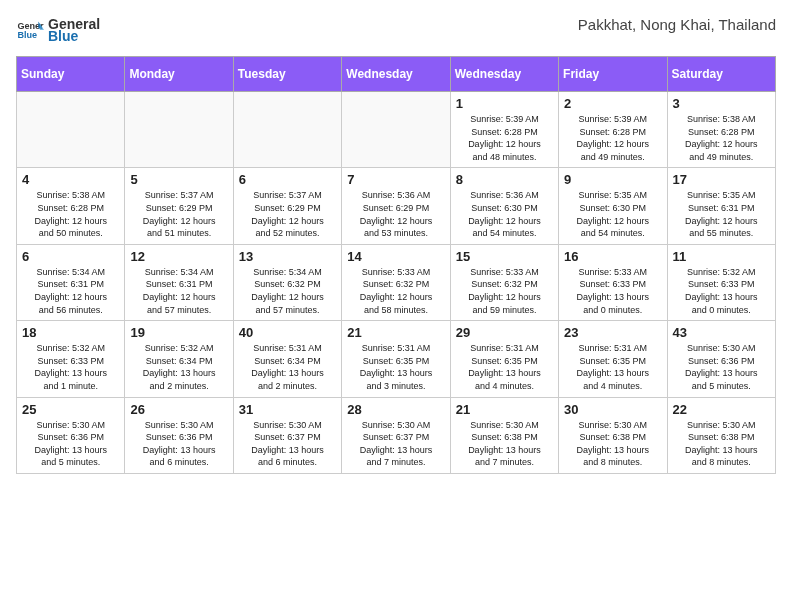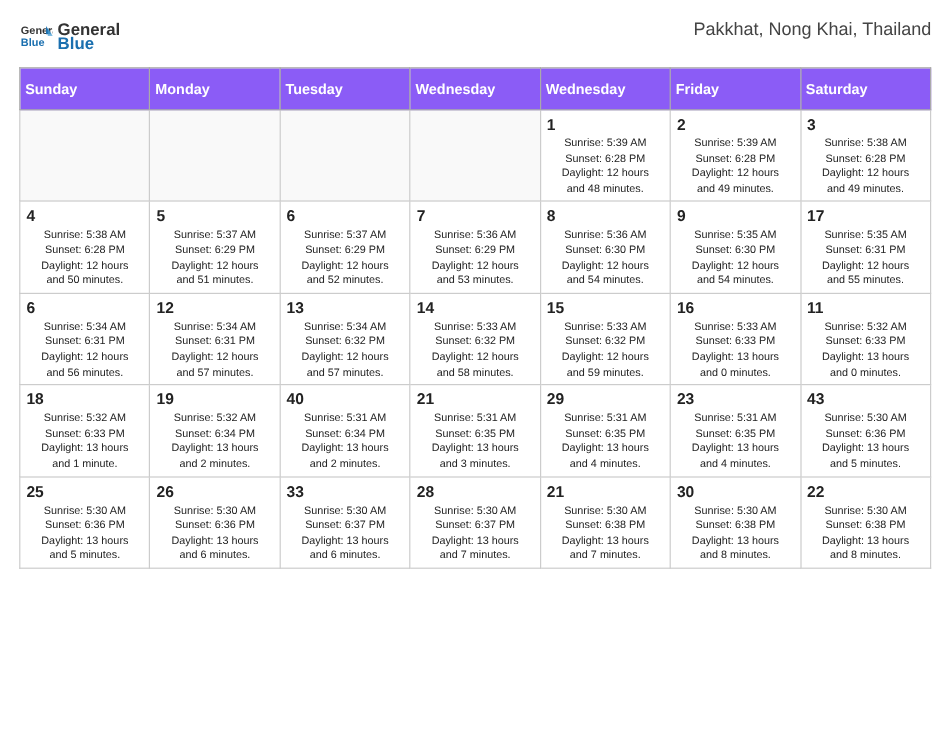--- a/index.html
+++ b/index.html
@@ -300,21 +300,21 @@
 and 5 minutes.</div>
         </td>
         <td>
           <span class="day-number">26</span>
           <div class="day-info" style="white-space: pre-line;">Sunrise: 5:30 AM
 Sunset: 6:36 PM
 Daylight: 13 hours
 and 6 minutes.</div>
         </td>
         <td>
-          <span class="day-number">33</span>
+          <span class="day-number">31</span>
           <div class="day-info" style="white-space: pre-line;">Sunrise: 5:30 AM
 Sunset: 6:37 PM
 Daylight: 13 hours
 and 6 minutes.</div>
         </td>
         <td>
           <span class="day-number">28</span>
           <div class="day-info" style="white-space: pre-line;">Sunrise: 5:30 AM
 Sunset: 6:37 PM
 Daylight: 13 hours

